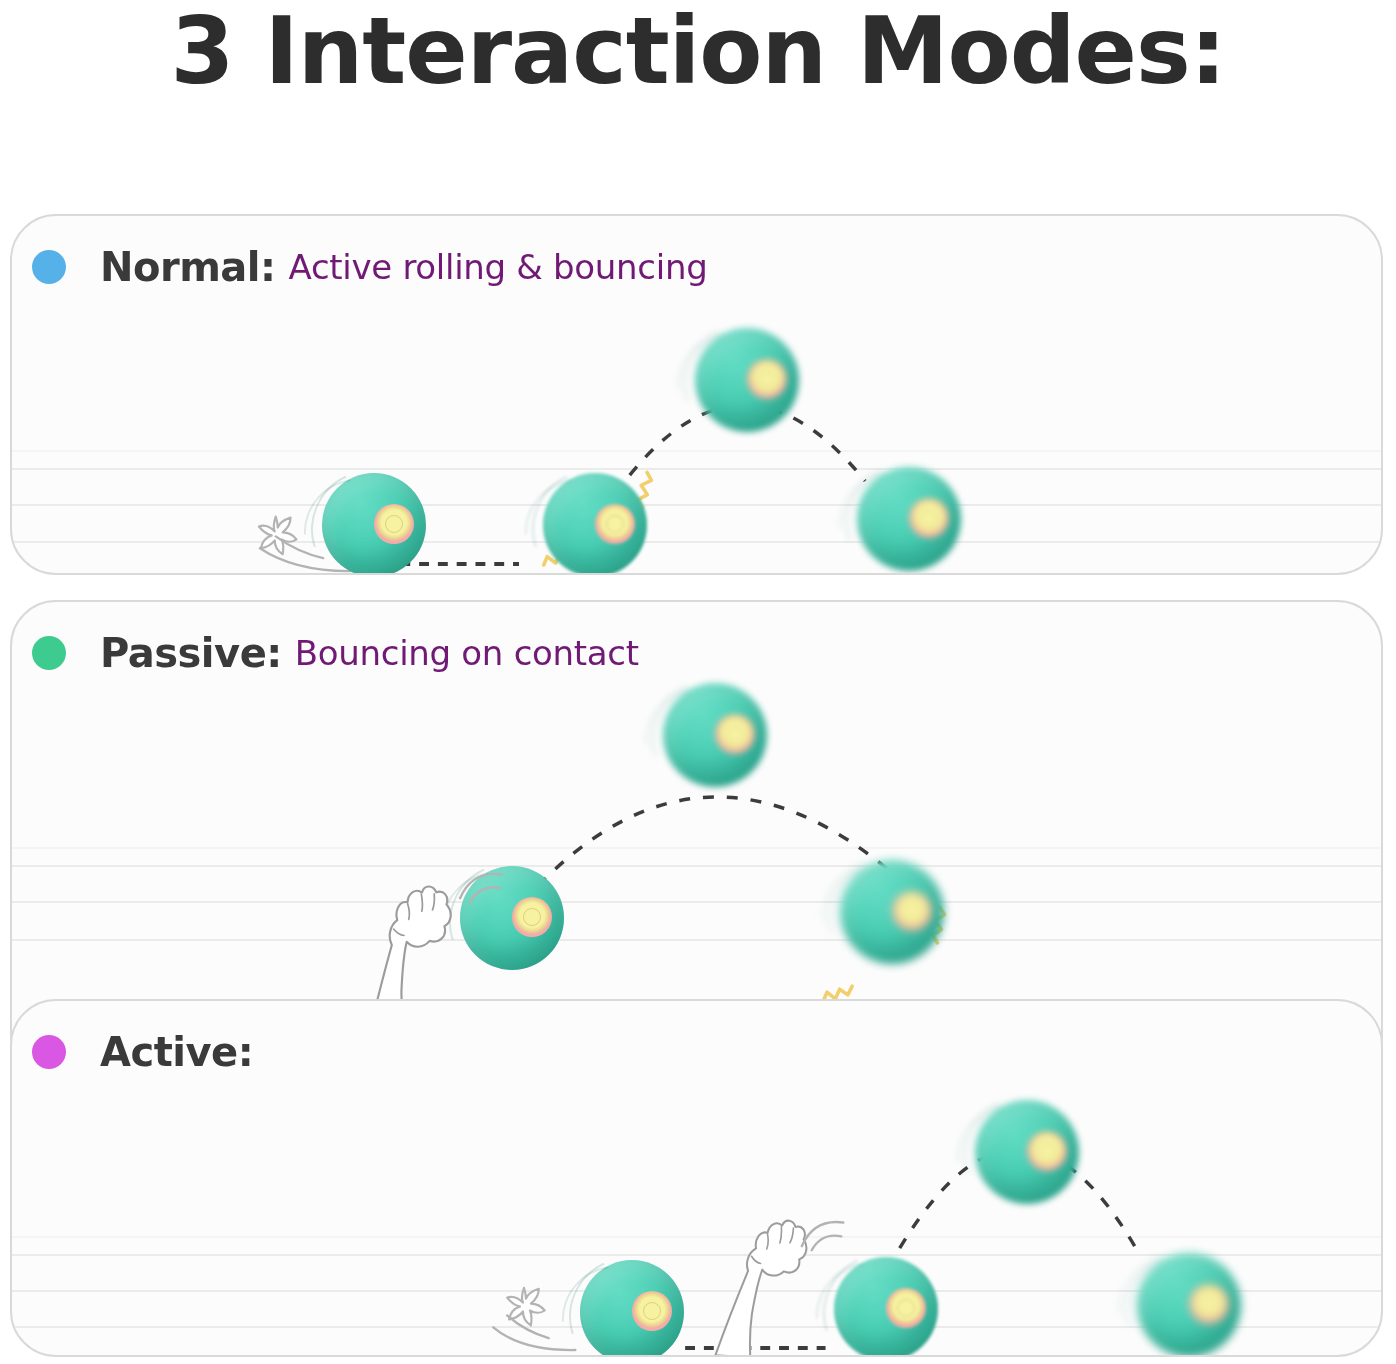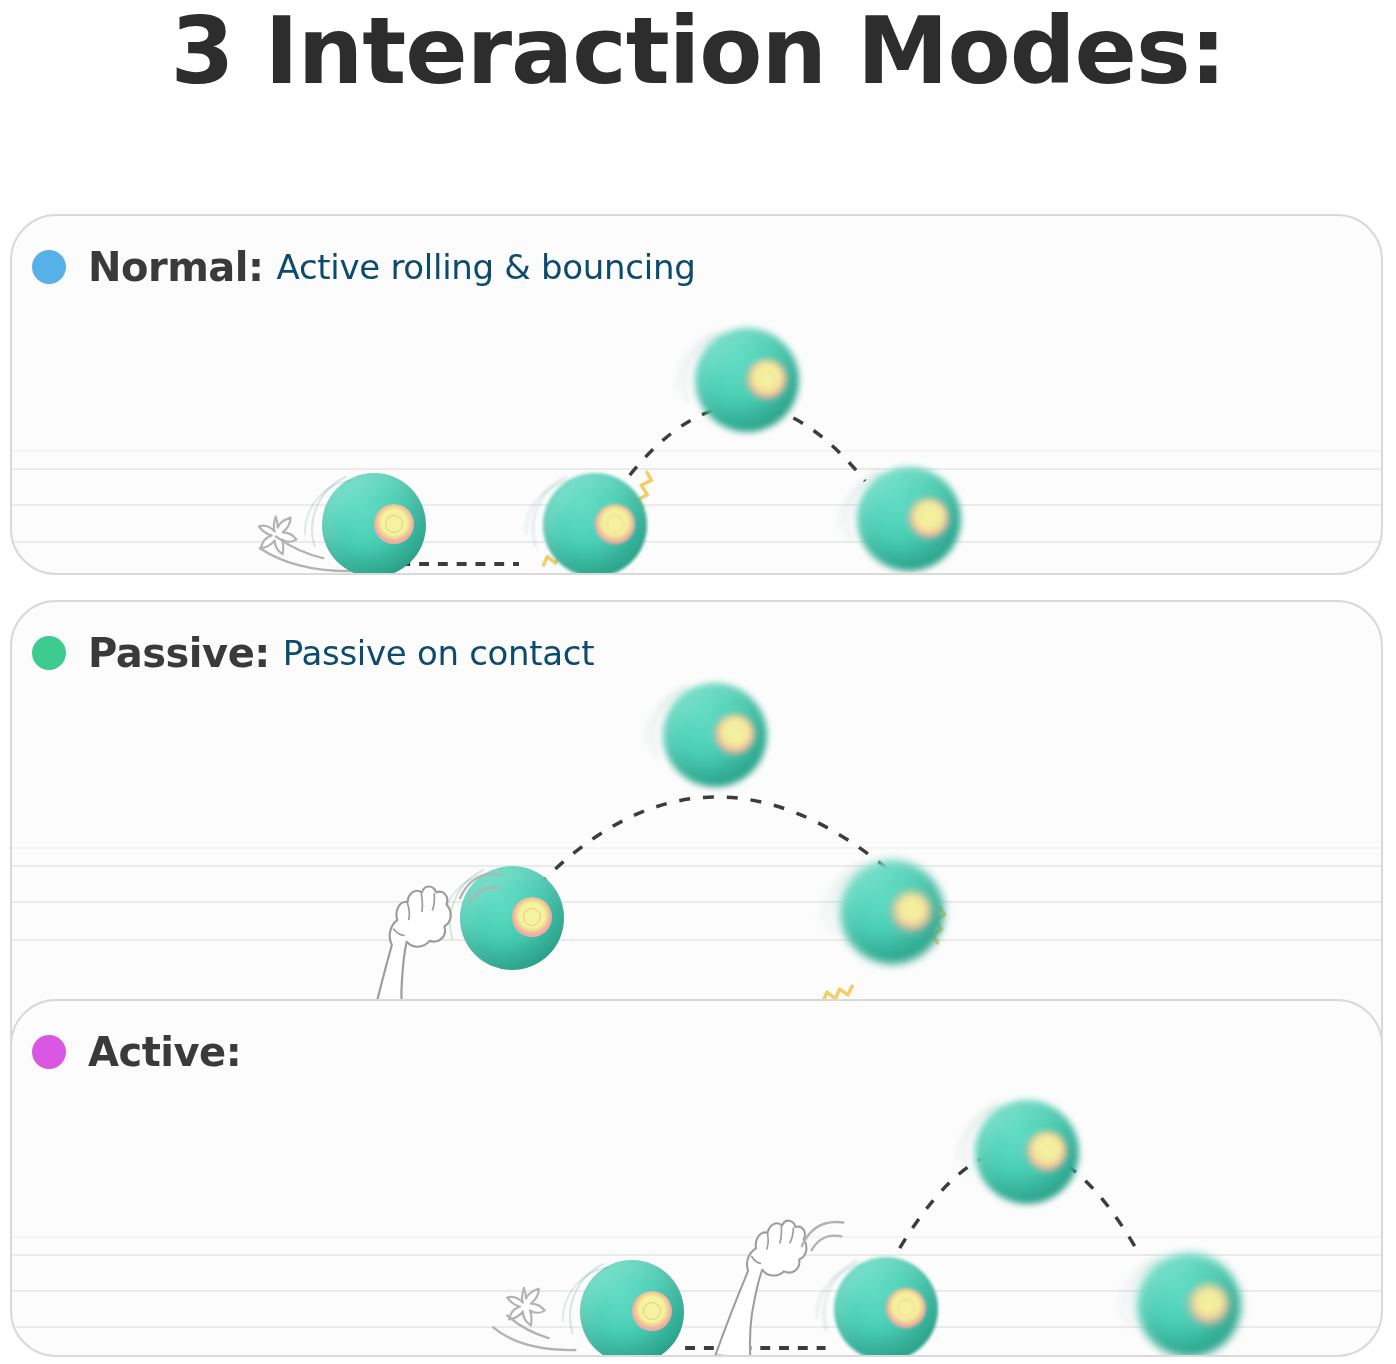--- a/index.html
+++ b/index.html
@@ -18,22 +18,22 @@
     border:2px solid var(--panel-border,#d9d9d9);
     border-radius:46px;overflow:hidden;
   }
   #panel-normal{top:214px;height:361px;}
   #panel-passive{top:600px;height:482px;}
   #panel-gentle{top:999px;height:358px;}
   .fl{position:absolute;left:0;right:0;height:2px;background:var(--floor-line,#ebebeb);}
   .fl.faint{opacity:.5;}
   .mode-header{position:absolute;left:20px;top:28px;display:flex;align-items:center;}
   .mode-dot{width:34px;height:34px;border-radius:50%;flex:0 0 auto;}
-  .mode-label{margin-left:22px;font-size:40px;font-weight:bold;color:var(--header-text,#3a3a3a);letter-spacing:-0.5px;}
-  .mode-desc{margin-left:13px;font-size:34px;font-weight:normal;color:#0c4a6e;letter-spacing:-0.3px;}
+  .mode-label{margin-left:34px;font-size:40px;font-weight:bold;color:var(--header-text,#3a3a3a);letter-spacing:-0.5px;}
+  .mode-desc{margin-left:13px;font-size:34px;font-weight:normal;color:#701a75;letter-spacing:-0.3px;}
   .ball{
     position:absolute;width:104px;height:104px;border-radius:50%;
     background:radial-gradient(circle at 38% 30%,
       var(--ball-teal-light,#63dcc4) 0%,
       var(--ball-teal,#49cfb4) 45%,
       #3bbfa5 70%,
       var(--ball-teal-dark,#2ca189) 96%);
     box-shadow:inset -10px -16px 24px rgba(16,95,80,.25), inset 8px 12px 18px rgba(255,255,255,.22);
   }
   .ball i{position:absolute;border-radius:50%;border:2px solid transparent;}
@@ -159,21 +159,21 @@
         <path class="pawline" d="M 84 58 C 86 66 86 74 84 80 M 104 46 C 105 55 105 63 103 70 M 122 47 C 122 56 121 63 118 69 M 62 92 C 66 98 70 101 76 102"></path>
       </g>
       <g transform="translate(446,214)">
         <path class="doodle" d="M 4 36 Q 16 8 46 12 M 14 40 Q 24 22 44 26"></path>
       </g>
     </svg>
 
     <div class="mode-header">
       <span class="mode-dot" style="background: rgb(62, 203, 144);"></span>
       <span class="mode-label">Passive:</span>
-      <span class="mode-desc">Passive on contact</span>
+      <span class="mode-desc">Bouncing on contact</span>
     </div>
   </div>
 
   <div class="panel" id="panel-gentle">
     <div class="fl faint" style="top:235px"></div>
     <div class="fl" style="top:253px"></div>
     <div class="fl" style="top:289px"></div>
     <div class="fl" style="top:325px"></div>
 
     <svg class="art" viewBox="0 0 1375 358">

